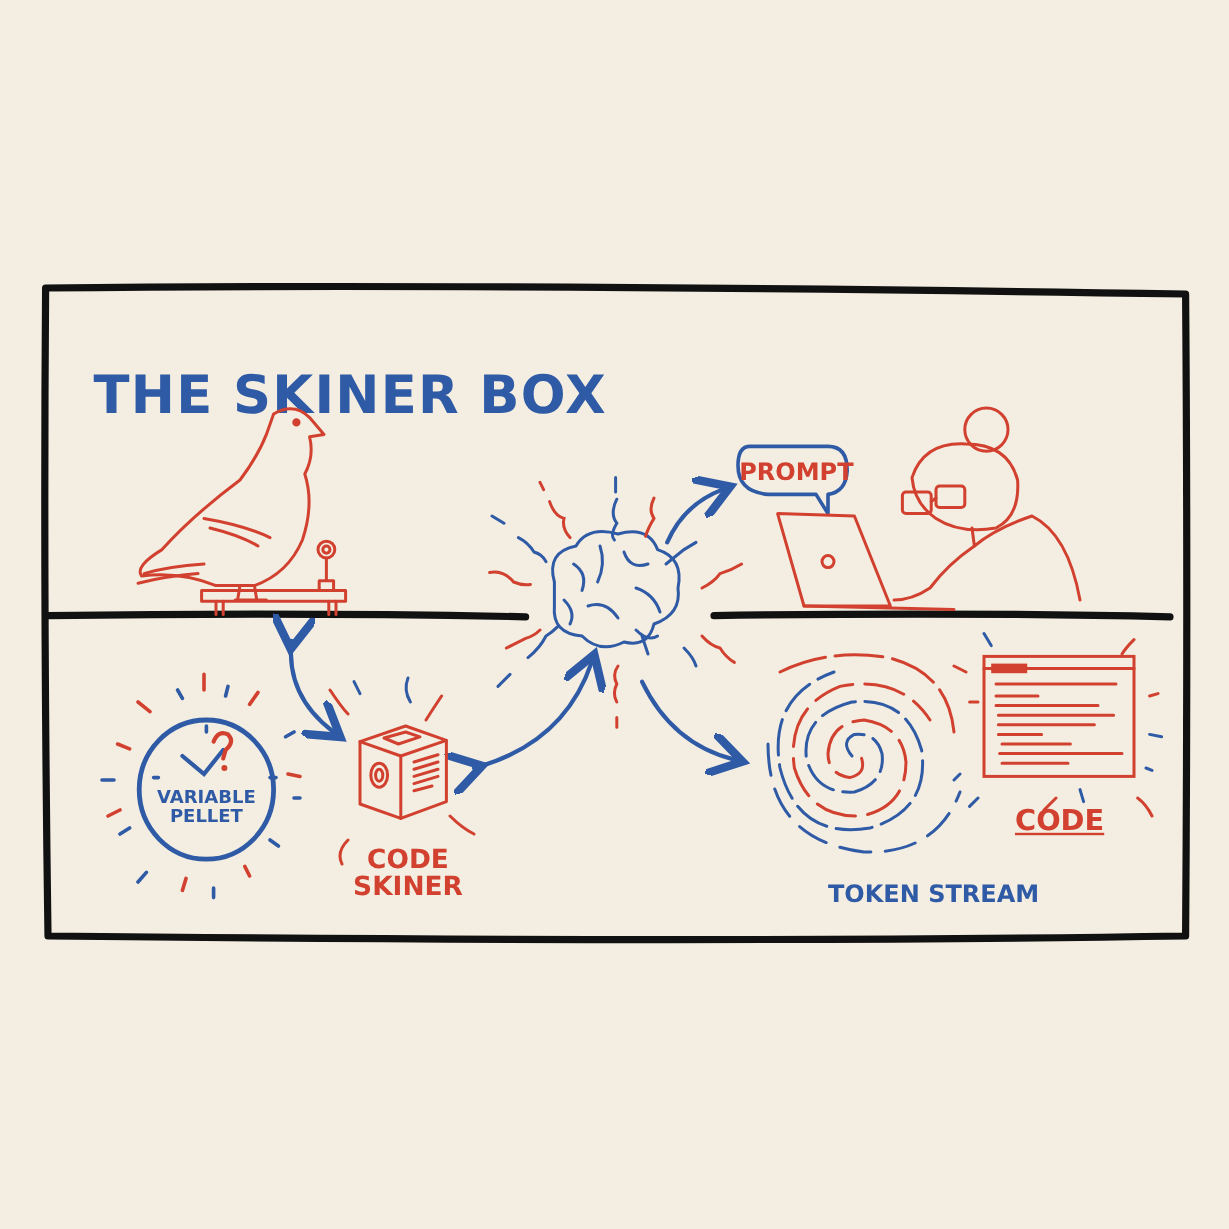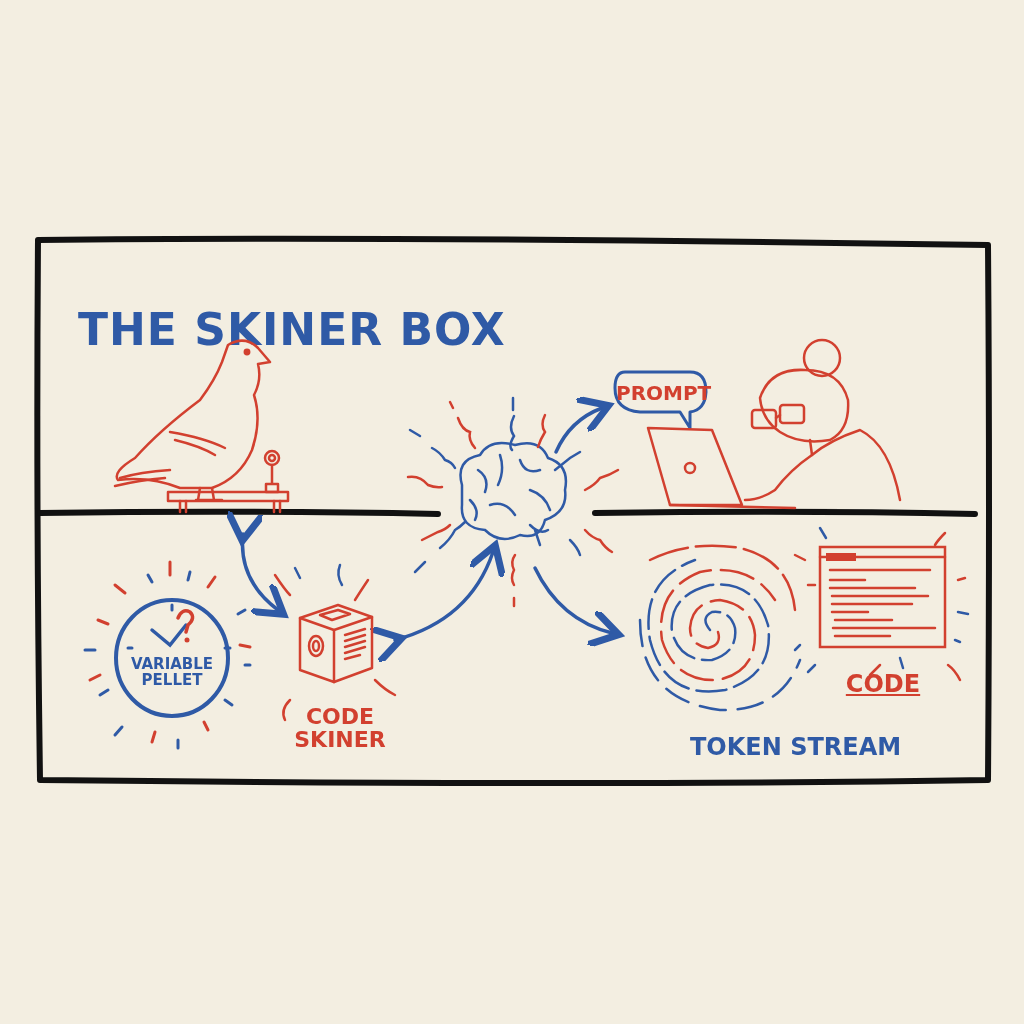--- a/index.html
+++ b/index.html
@@ -149,21 +149,21 @@
   </svg>
 
   <svg width="1024" height="1024">
     <g fill="none" stroke-width="2.5" stroke-linecap="round">
       <path d="M710 630 Q700 618 712 612 Q730 610 735 628 Q738 652 712 660 Q680 662 672 632 Q668 596 710 585 Q755 580 768 625 Q775 675 725 690 Q665 700 650 640 Q640 580 695 560" stroke="#2f5aa6" stroke-dasharray="30 8"></path>
       <path d="M718 632 Q722 645 708 648 Q690 645 690 628 Q692 602 720 600 Q752 605 755 635 Q755 672 718 680 Q675 682 662 640 Q655 590 700 572 Q750 562 775 600" stroke="#d2402f" stroke-dasharray="34 10"></path>
       <path d="M640 620 Q640 700 720 710 Q780 712 800 660" stroke="#2f5aa6" stroke-dasharray="26 12"></path>
       <path d="M650 560 Q690 540 740 548 Q790 560 795 610" stroke="#d2402f" stroke-dasharray="40 8"></path>
     </g>
   </svg>
-  <div class="label blue" style="left:690px; top:735px; width:240px; font-size:24px; text-align:left;">TOKEN STREAM</div>
+  <div class="label blue" style="left:690px; top:735px; width:240px; font-size:20px; text-align:left;">TOKEN STREAM</div>
 
   <svg width="1024" height="1024">
     <g fill="none" stroke="#d2402f" stroke-width="2.5" stroke-linecap="round">
       <rect x="820" y="547" width="125" height="100"></rect>
       <path d="M820 557 L945 557"></path>
       <rect x="826" y="553" width="30" height="8" fill="#d2402f" stroke="none"></rect>
       <path d="M830 570 L930 570 M830 580 L865 580 M830 588 L915 588 M832 596 L928 596 M832 604 L912 604 M832 612 L868 612 M835 620 L892 620 M833 628 L935 628 M835 636 L890 636"></path>
       <path d="M795 555 L805 560 M945 533 Q938 540 935 545 M958 580 L965 578 M948 665 Q955 670 960 680 M880 665 L870 675 M815 585 L808 585"></path>
     </g>
     <g fill="none" stroke="#2f5aa6" stroke-width="2.5" stroke-linecap="round">

